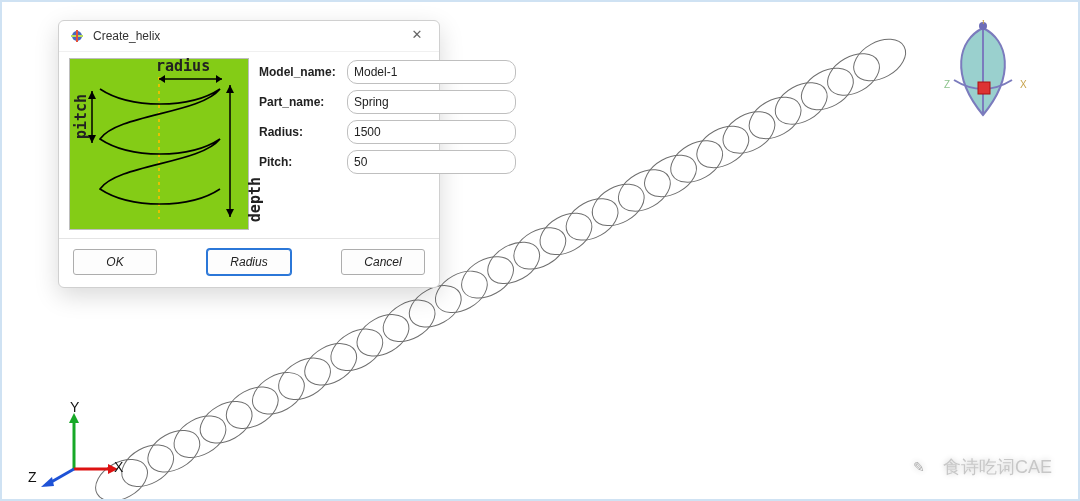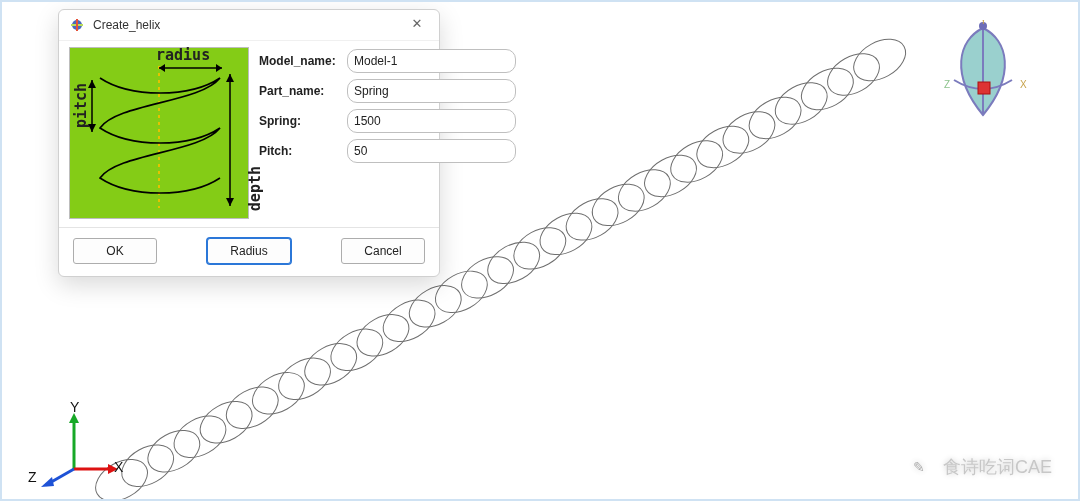--- a/index.html
+++ b/index.html
@@ -13,21 +13,21 @@
     position: relative;
     overflow: hidden;
     border: 2px solid #cfe2f3;
     box-sizing: border-box;
   }
 
   
   .dialog {
     position: absolute;
     left: 56px;
-    top: 7px;
+    top: 18px;
     width: 380px;
     background: #ffffff;
     border: 1px solid #d0d0d0;
     border-radius: 6px;
     box-shadow: 0 8px 24px rgba(0,0,0,0.15);
   }
   .dlg-titlebar {
     height: 30px;
     display: flex;
     align-items: center;
@@ -98,20 +98,21 @@
   }
   .dlg-footer button {
     width: 84px;
     height: 26px;
     font-size: 12px;
     border-radius: 3px;
     cursor: pointer;
     background: #fdfdfd;
     border: 1px solid #adadad;
     color: #222;
+    font-style: italic;
   }
   .dlg-footer .primary {
     border: 1px solid #2b77d8;
     box-shadow: 0 0 0 1px #2b77d8;
   }
 
   
   .helix-canvas {
     position: absolute;
     inset: 0;
@@ -245,21 +246,21 @@
     <div class="form">
       <div class="form-row">
         <label>Model_name:</label>
         <input value="Model-1" style="">
       </div>
       <div class="form-row">
         <label>Part_name:</label>
         <input value="Spring" style="">
       </div>
       <div class="form-row">
-        <label>Spring:</label>
+        <label>Radius:</label>
         <input value="1500" style="">
       </div>
       <div class="form-row">
         <label>Pitch:</label>
         <input value="50" style="">
       </div>
     </div>
   </div>
 
   <div class="dlg-footer">

